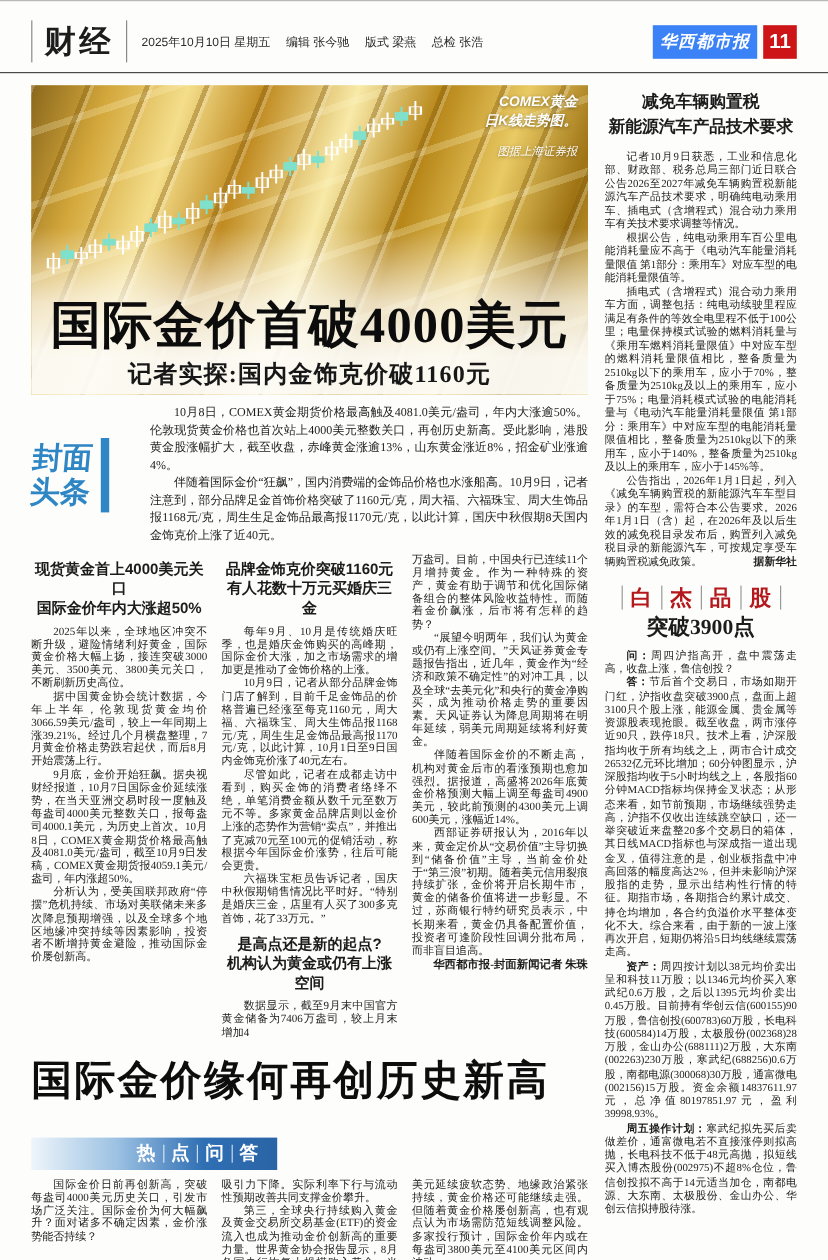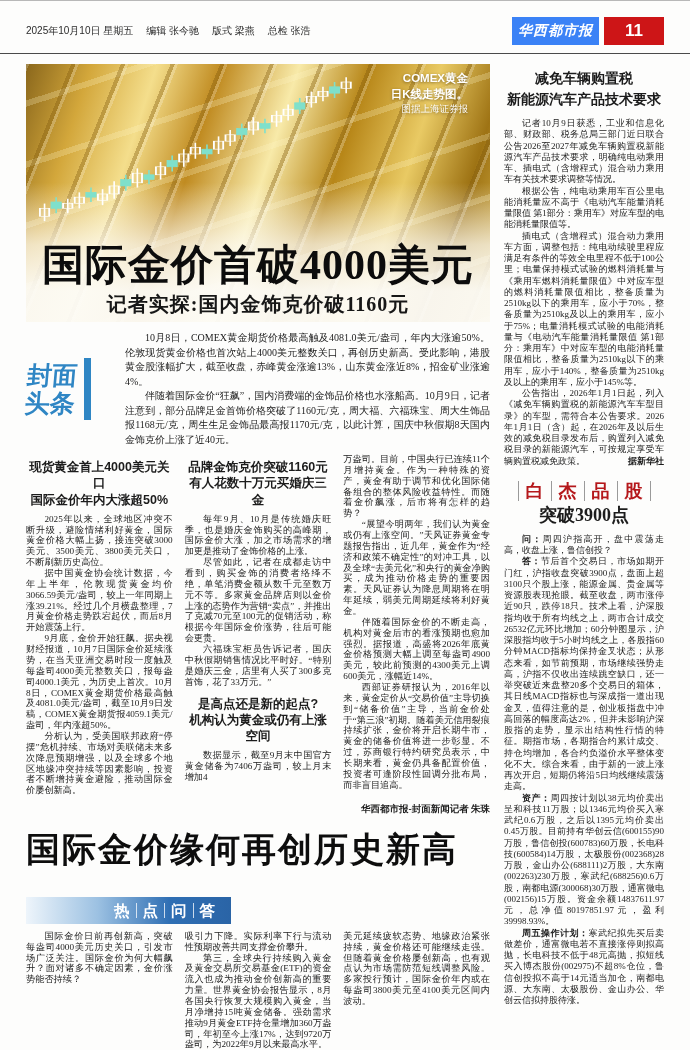--- a/index.html
+++ b/index.html
@@ -8,61 +8,61 @@
   .page { width:690px; height:1050px; background:#fdfdfc; padding:0 26px; overflow:hidden; position:relative; }
   .top-rule { border-top:1px solid #b8b8b8; margin:0 -26px; padding-top:14px; }
 
   
   .hdr { display:flex; align-items:center; gap:12px; padding:2px 0 8px; }
   .section-name { font-size:26px; font-weight:900; letter-spacing:3px; padding:0 10px; border-left:1px solid #8a8a8a; border-right:1px solid #8a8a8a; font-family:"Liberation Sans",sans-serif; }
   .hdr-meta { font-size:10px; color:#2b2b2b; display:flex; gap:13px; font-family:"Liberation Sans",sans-serif; }
   .hdr-right { margin-left:auto; display:flex; align-items:center; gap:5px; }
   .masthead-en { color:#c9c9c9; font-size:9px; font-weight:bold; letter-spacing:1px; font-family:"Liberation Sans",sans-serif; }
   .logo { background:#3b82f6; color:#fff; font-weight:900; font-size:14px; font-style:italic; padding:5px 6px; letter-spacing:1px; }
-  .pageno { background:#cd1517; color:#fff; font-weight:bold; font-size:17px; padding:4px 21px; font-family:"Liberation Sans",sans-serif; }
+  .pageno { background:#cd1517; color:#fff; font-weight:bold; font-size:17px; padding:4px 5px; font-family:"Liberation Sans",sans-serif; }
   .hdr-rule { border-bottom:1.5px solid #4a4a4a; margin:0 -26px 10px; }
 
   
   .content { display:flex; gap:14px; }
   .left-area { flex:1; min-width:0; }
   .right-col { width:160px; flex-shrink:0; font-size:9px; line-height:1.25; text-align:justify; }
 
   
   .photo { position:relative; height:258px; overflow:hidden;
     background:
       repeating-linear-gradient(112deg, rgba(255,255,255,.22) 0 3px, rgba(0,0,0,0) 3px 42px, rgba(122,84,10,.35) 42px 46px),
       repeating-linear-gradient(-18deg, rgba(255,246,200,.25) 0 6px, rgba(0,0,0,0) 6px 58px),
       linear-gradient(108deg,#8a671c 0%,#d3a73b 12%,#f4de8c 24%,#c08b21 36%,#f8eaa9 50%,#b78618 63%,#e9ca64 76%,#9e7314 88%,#d9b44a 100%); }
   .photo::after { content:""; position:absolute; inset:0;
     background:linear-gradient(180deg, rgba(255,255,255,0) 46%, rgba(253,252,248,.72) 70%, rgba(253,252,248,.95) 88%); }
   .kline { position:absolute; left:0; top:4%; width:100%; height:62%; z-index:2; }
-  .photo-caption { position:absolute; top:7px; right:22px; z-index:3; text-align:right; color:#fff;
-    text-shadow:0 1px 3px rgba(60,40,0,.55); font-family:"Liberation Sans",sans-serif; }
+  .photo-caption { position:absolute; top:7px; right:9px; z-index:3; text-align:right; color:#fff;
+    text-shadow:0 1px 3px rgba(60,40,0,.55); font-family:"Liberation Sans",sans-serif;font-style:italic; }
   .photo-caption .c1 { font-size:11.5px; font-weight:bold; line-height:1.35; }
-  .photo-caption .c2 { font-size:9.5px; margin-top:1px; font-family:"Liberation Serif",serif; }
+  .photo-caption .c2 { font-size:9.5px; margin-top:11px; font-family:"Liberation Serif",serif; }
   .photo-headline { position:absolute; left:0; right:0; bottom:4px; z-index:4; text-align:center; }
   .photo-headline .h1 { font-size:42px; font-weight:900; letter-spacing:1px; color:#0c0c0c; line-height:1.08; }
   .photo-headline .h2 { font-size:20px; font-weight:bold; color:#171717; margin-top:3px; letter-spacing:1px; }
 
   
   .cover-row { display:flex; gap:11px; padding:9px 0 7px; }
   .cover-label { display:flex; align-items:center; gap:8px; width:88px; flex-shrink:0; }
   .cover-label-text { color:#2f86c4; font-weight:900; font-size:25px; line-height:1.12; font-family:"Liberation Sans",sans-serif; transform:skewX(-5deg); }
   .cover-bar { width:7px; height:62px; background:#2f86c4; }
   .cover-intro { flex:1; font-size:10px; line-height:1.45; text-align:justify; }
   .cover-intro p { text-indent:2em; }
 
   
   .cols { display:flex; gap:12px; }
   .col { flex:1; min-width:0; font-size:9.2px; line-height:1.18; text-align:justify; }
   .col p { text-indent:2em; }
   .subhead { font-family:"Liberation Sans",sans-serif; font-weight:bold; font-size:12.5px; line-height:1.3;
     text-align:center; margin:5px 0 6px; }
   .subhead.mid { margin-top:8px; }
-  .byline { text-align:right; font-weight:bold; margin-top:13px; font-size:9.5px; }
+  .byline { text-align:right; font-weight:bold; margin-top:2px; font-size:9.5px; }
 
   
   .story2-headline { font-size:34px; font-weight:900; text-align:left; letter-spacing:2px; margin:12px 0 24px; color:#0d0d0d; }
   .hot-label { width:205px; height:27px; margin-bottom:7px; display:flex; align-items:center; justify-content:flex-end;
     background:linear-gradient(90deg,#eef5fb 0%, #9cc1e2 35%, #2f6fb4 70%, #2a64a6 100%); }
   .hot-label span { color:#fff; font-family:"Liberation Sans",sans-serif; font-weight:900; font-size:15.5px; padding:0 6px; line-height:1; }
   .hot-label span:not(:last-child) { border-right:1px solid rgba(255,255,255,.75); }
   .hot-label span:last-child { margin-right:10px; }
 
   
@@ -78,20 +78,21 @@
   .bj-title { text-align:center; font-size:18px; font-weight:900; margin:2px 0 7px; }
   .lead { font-weight:bold; font-family:"Liberation Sans",sans-serif; }
 </style>
 </head>
 <body>
 
 <div class="page">
   <div class="top-rule"></div>
 
   <header class="hdr">
+    <div class="section-name">财经</div>
     <div class="hdr-meta">
       <span>2025年10月10日 星期五</span>
       <span>编辑 张今驰</span>
       <span>版式 梁燕</span>
       <span>总检 张浩</span>
     </div>
     <div class="hdr-right">
       <span class="logo">华西都市报</span>
       <span class="pageno">11</span>
     </div>
@@ -194,20 +195,21 @@
           <p>据中国黄金协会统计数据，今年上半年，伦敦现货黄金均价3066.59美元/盎司，较上一年同期上涨39.21%。经过几个月横盘整理，7月黄金价格走势跌宕起伏，而后8月开始震荡上行。</p>
           <p>9月底，金价开始狂飙。据央视财经报道，10月7日国际金价延续涨势，在当天亚洲交易时段一度触及每盎司4000美元整数关口，报每盎司4000.1美元，为历史上首次。10月8日，COMEX黄金期货价格最高触及4081.0美元/盎司，截至10月9日发稿，COMEX黄金期货报4059.1美元/盎司，年内涨超50%。</p>
           <p>分析认为，受美国联邦政府“停摆”危机持续、市场对美联储未来多次降息预期增强，以及全球多个地区地缘冲突持续等因素影响，投资者不断增持黄金避险，推动国际金价屡创新高。</p>
         </div>
         <div class="col">
           <div class="subhead">
             <div>品牌金饰克价突破1160元</div>
             <div>有人花数十万元买婚庆三金</div>
           </div>
           <p>每年9月、10月是传统婚庆旺季，也是婚庆金饰购买的高峰期，国际金价大涨，加之市场需求的增加更是推动了金饰价格的上涨。</p>
+          <p>10月9日，记者从部分品牌金饰门店了解到，目前千足金饰品的价格普遍已经涨至每克1160元，周大福、六福珠宝、周大生饰品报1168元/克，周生生足金饰品最高报1170元/克，以此计算，10月1日至9日国内金饰克价涨了40元左右。</p>
           <p>尽管如此，记者在成都走访中看到，购买金饰的消费者络绎不绝，单笔消费金额从数千元至数万元不等。多家黄金品牌店则以金价上涨的态势作为营销“卖点”，并推出了克减70元至100元的促销活动，称根据今年国际金价涨势，往后可能会更贵。</p>
           <p>六福珠宝柜员告诉记者，国庆中秋假期销售情况比平时好。“特别是婚庆三金，店里有人买了300多克首饰，花了33万元。”</p>
           <div class="subhead mid">
             <div>是高点还是新的起点?</div>
             <div>机构认为黄金或仍有上涨空间</div>
           </div>
           <p>数据显示，截至9月末中国官方黄金储备为7406万盎司，较上月末增加4</p>
         </div>
         <div class="col">
           <p style="text-indent:0">万盎司。目前，中国央行已连续11个月增持黄金。作为一种特殊的资产，黄金有助于调节和优化国际储备组合的整体风险收益特性。而随着金价飙涨，后市将有怎样的趋势？</p>

